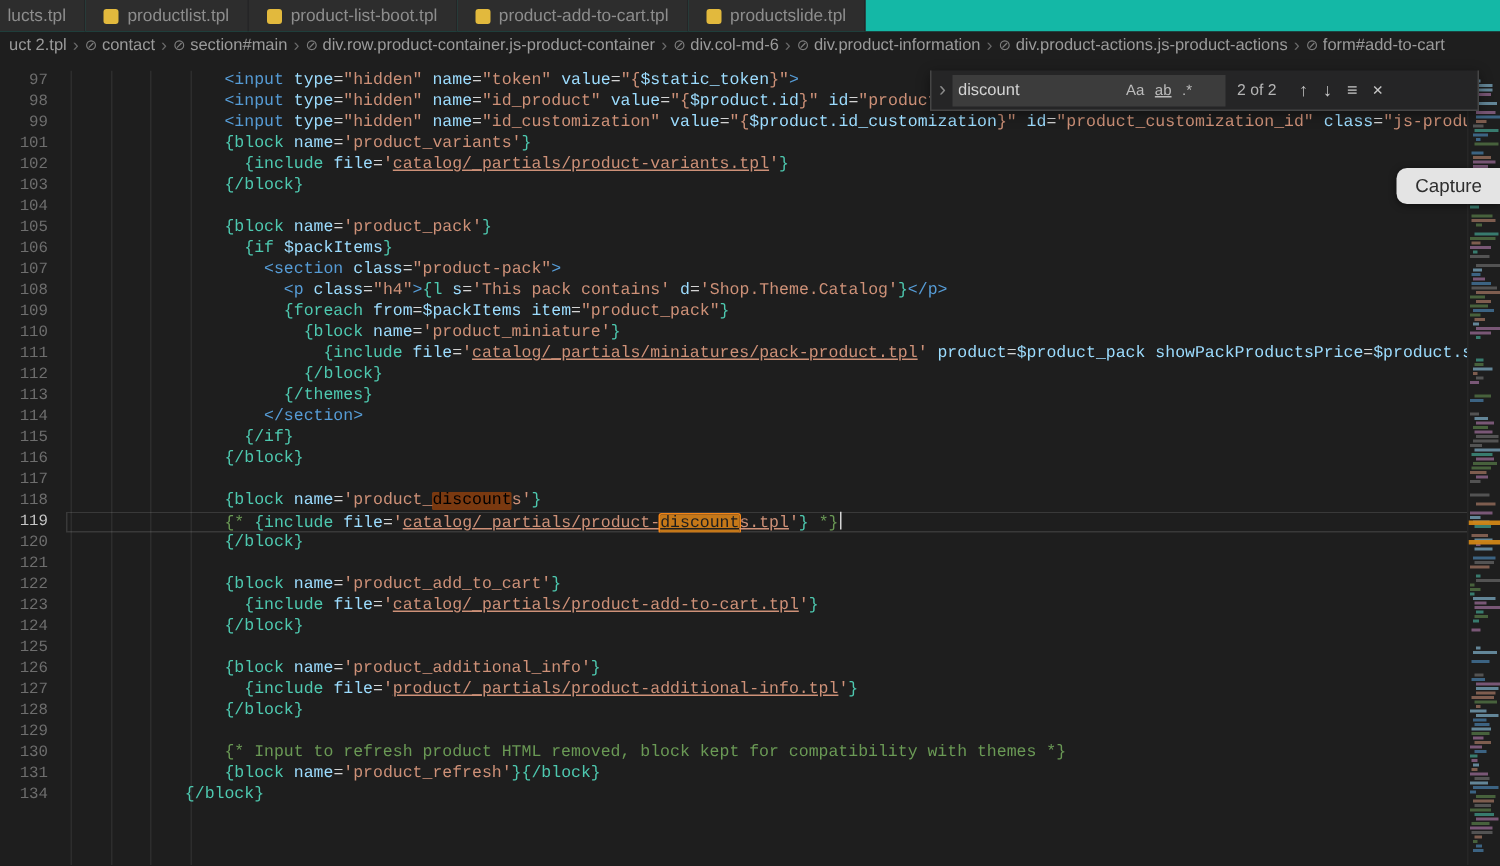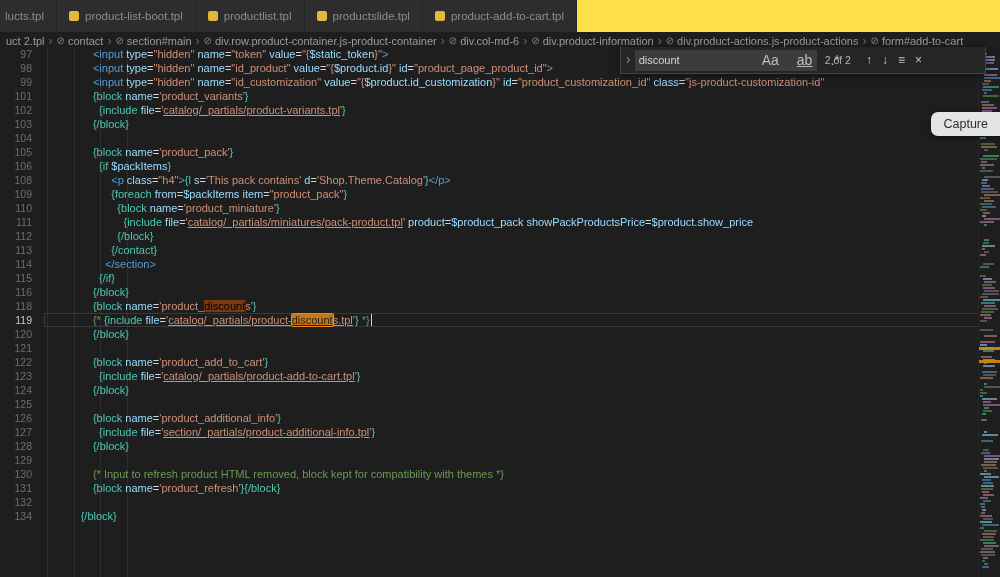--- a/index.html
+++ b/index.html
@@ -1,54 +1,54 @@
 <!DOCTYPE html>
 <html><head>
 <meta charset="utf-8">
 <style>
   *{margin:0;padding:0;box-sizing:border-box}
   html,body{width:1000px;height:577px;overflow:hidden;background:#1e1e1e;font-family:"Liberation Sans",sans-serif}
   .window{position:relative;width:1000px;height:577px;overflow:hidden;background:#1e1e1e}
 
   
-  .tabbar{display:flex;height:32px;background:#fde047;overflow:hidden;white-space:nowrap}
+  .tabbar{display:flex;height:21px;background:#14b8a6;overflow:hidden;white-space:nowrap}
   .tab{display:flex;align-items:center;gap:6px;padding:0 12px;background:#2d2d2d;border-right:1px solid #252526;color:#8d8d8d;font-size:11.5px;cursor:pointer;flex:none}
   .tab.active{background:#1e1e1e;color:#ffffff}
   .tab.partial{padding-left:5px}
   .ficon{width:10px;height:10px;border-radius:2px;display:inline-block;flex:none}
   .dot{font-size:8px;color:#d4d4d4;margin-left:2px}
 
   
   .breadcrumbs{display:flex;align-items:center;height:17px;background:#1e1e1e;padding-left:6px;font-size:11px;color:#9b9b9b;white-space:nowrap;overflow:hidden}
   .bitem{display:inline-flex;align-items:center;gap:3px;cursor:pointer;flex:none}
   .bico{color:#7d7d7d;font-size:10px}
   .bsep{color:#6a6a6a;margin:0 4px;font-size:12px;flex:none}
 
   
-  .editor{position:absolute;top:47px;left:0;right:0;bottom:0;overflow:hidden;font-family:Liberation Sans, sans-serif;font-size:11px;line-height:14px}
+  .editor{position:absolute;top:47px;left:0;right:0;bottom:0;overflow:hidden;font-family:Liberation Mono, monospace;font-size:11px;line-height:14px}
   .guides i{position:absolute;top:0;bottom:0;width:1px;background:rgba(255,255,255,.07)}
   .guides i:nth-child(1){left:47px}.guides i:nth-child(2){left:74px}.guides i:nth-child(3){left:100px}.guides i:nth-child(4){left:127px}
   .code{position:relative}
   .line{display:flex;height:14px}
   .ln{flex:none;width:44px;text-align:right;padding-right:12px;color:#6e6e6e;font-size:10.5px;user-select:none}
   .curln{color:#c6c6c6}
   .lc{flex:1;white-space:pre;overflow:hidden}
   .cur-line{box-shadow:inset 0 0 0 1px rgba(255,255,255,.12)}
   .p{color:#d4d4d4}.t{color:#569cd6}.a{color:#9cdcfe}.s{color:#ce9178}.k{color:#4ec9b0}.v{color:#9cdcfe}.c{color:#6a9955}
   .l{color:#ce9178;text-decoration:underline}
   .hm{background:rgba(234,92,0,.45);border-radius:1px}
   .hc{background:#c57819;box-shadow:0 0 0 1px #f38518;color:#1e1e1e;text-decoration:underline;border-radius:1px}
   .cursor{display:inline-block;width:1.5px;height:12px;background:#d4d4d4;vertical-align:-2px;margin-left:1px}
 
   
   .find{position:absolute;top:47px;right:14px;width:366px;height:27px;background:#252526;border:1px solid #454545;border-top:none;box-shadow:0 2px 8px rgba(0,0,0,.45);display:flex;align-items:center;padding:0 6px 0 3px;z-index:5}
   .toggle{color:#8a8a8a;font-size:14px;padding:0 4px 2px 2px;cursor:pointer;flex:none}
   .fbox{display:flex;align-items:center;background:#3c3c3c;height:21px;flex:none;width:182px;padding:0 4px;margin-right:8px}
   .fbox input{background:transparent;border:none;outline:none;color:#d4d4d4;font-size:11px;width:108px;font-family:"Liberation Sans",sans-serif}
-  .opt{color:#bcbcbc;font-size:14px;padding:1px 3px;margin-left:12px;border-radius:2px;cursor:pointer;flex:none}
+  .opt{color:#bcbcbc;font-size:10px;padding:1px 3px;margin-left:1px;border-radius:2px;cursor:pointer;flex:none}
   .opt.ww{text-decoration:underline}
   .results{color:#b5b5b5;font-size:10.5px;flex:none;margin-right:10px}
   .fbtn{color:#c5c5c5;font-size:12px;padding:0 5px;cursor:pointer;flex:none}
 
   
   .capture{position:absolute;top:112px;right:0;background:#e4e4e4;color:#2e2e2e;font-size:12.5px;padding:5px 12px 5px 13px;border-radius:7px 0 0 7px;box-shadow:0 1px 5px rgba(0,0,0,.5);z-index:6;cursor:pointer}
 
   
   .minimap{position:absolute;top:47px;right:0;width:22px;bottom:0;background:#1e1e1e;border-left:1px solid rgba(255,255,255,.04);z-index:2;overflow:hidden}
 </style>
@@ -56,33 +56,33 @@
 <body>
 
 <div class="window">
 
   <div class="tabbar">
       <div class="tab partial">
         <span>lucts.tpl</span>
       </div>
       <div class="tab">
         <span class="ficon tpl" style="background: rgb(226, 185, 61);"></span>
-        <span>product-list-boot.tpl</span>
+        <span>productlist.tpl</span>
       </div>
       <div class="tab">
         <span class="ficon tpl" style="background: rgb(226, 185, 61);"></span>
-        <span>productlist.tpl</span>
+        <span>product-list-boot.tpl</span>
+      </div>
+      <div class="tab">
+        <span class="ficon tpl" style="background: rgb(226, 185, 61);"></span>
+        <span>product-add-to-cart.tpl</span>
       </div>
       <div class="tab">
         <span class="ficon tpl" style="background: rgb(226, 185, 61);"></span>
         <span>productslide.tpl</span>
-      </div>
-      <div class="tab">
-        <span class="ficon tpl" style="background: rgb(226, 185, 61);"></span>
-        <span>product-add-to-cart.tpl</span>
       </div>
     </div>
 
   <div class="breadcrumbs">
       <span class="bitem">
         <span>uct 2.tpl</span>
       </span>
       <span class="bsep">›</span>
       <span class="bitem">
         <span class="bico">⊘</span>
@@ -158,20 +158,24 @@
         </div>
         <div class="line">
           <span class="ln">105</span>
           <span class="lc"><span class="p">                </span><span class="k">{block</span><span class="p"> </span><span class="a">name</span><span class="p">=</span><span class="s">'product_pack'</span><span class="k">}</span></span>
         </div>
         <div class="line">
           <span class="ln">106</span>
           <span class="lc"><span class="p">                  </span><span class="k">{if</span><span class="p"> </span><span class="v">$packItems</span><span class="k">}</span></span>
         </div>
         <div class="line">
+          <span class="ln">107</span>
+          <span class="lc"><span class="p">                    </span><span class="t">&lt;section</span><span class="p"> </span><span class="a">class</span><span class="p">=</span><span class="s">"product-pack"</span><span class="t">&gt;</span></span>
+        </div>
+        <div class="line">
           <span class="ln">108</span>
           <span class="lc"><span class="p">                      </span><span class="t">&lt;p</span><span class="p"> </span><span class="a">class</span><span class="p">=</span><span class="s">"h4"</span><span class="t">&gt;</span><span class="k">{l</span><span class="p"> </span><span class="a">s</span><span class="p">=</span><span class="s">'This pack contains'</span><span class="p"> </span><span class="a">d</span><span class="p">=</span><span class="s">'Shop.Theme.Catalog'</span><span class="k">}</span><span class="t">&lt;/p&gt;</span></span>
         </div>
         <div class="line">
           <span class="ln">109</span>
           <span class="lc"><span class="p">                      </span><span class="k">{foreach</span><span class="p"> </span><span class="a">from</span><span class="p">=</span><span class="v">$packItems</span><span class="p"> </span><span class="a">item</span><span class="p">=</span><span class="s">"product_pack"</span><span class="k">}</span></span>
         </div>
         <div class="line">
           <span class="ln">110</span>
           <span class="lc"><span class="p">                        </span><span class="k">{block</span><span class="p"> </span><span class="a">name</span><span class="p">=</span><span class="s">'product_miniature'</span><span class="k">}</span></span>
@@ -179,35 +183,39 @@
         <div class="line">
           <span class="ln">111</span>
           <span class="lc"><span class="p">                          </span><span class="k">{include</span><span class="p"> </span><span class="a">file</span><span class="p">=</span><span class="s">'</span><span class="l">catalog/_partials/miniatures/pack-product.tpl</span><span class="s">'</span><span class="p"> </span><span class="a">product</span><span class="p">=</span><span class="v">$product_pack</span><span class="p"> </span><span class="a">showPackProductsPrice</span><span class="p">=</span><span class="v">$product.show_price</span></span>
         </div>
         <div class="line">
           <span class="ln">112</span>
           <span class="lc"><span class="p">                        </span><span class="k">{/block}</span></span>
         </div>
         <div class="line">
           <span class="ln">113</span>
-          <span class="lc"><span class="p">                      </span><span class="k">{/contact}</span></span>
+          <span class="lc"><span class="p">                      </span><span class="k">{/themes}</span></span>
         </div>
         <div class="line">
           <span class="ln">114</span>
           <span class="lc"><span class="p">                    </span><span class="t">&lt;/section&gt;</span></span>
         </div>
         <div class="line">
           <span class="ln">115</span>
           <span class="lc"><span class="p">                  </span><span class="k">{/if}</span></span>
         </div>
         <div class="line">
           <span class="ln">116</span>
           <span class="lc"><span class="p">                </span><span class="k">{/block}</span></span>
         </div>
         <div class="line">
+          <span class="ln">117</span>
+          <span class="lc"></span>
+        </div>
+        <div class="line">
           <span class="ln">118</span>
           <span class="lc"><span class="p">                </span><span class="k">{block</span><span class="p"> </span><span class="a">name</span><span class="p">=</span><span class="s">'product_</span><span class="hm">discount</span><span class="s">s'</span><span class="k">}</span></span>
         </div>
         <div class="line">
           <span class="ln curln">119</span>
           <span class="lc cur-line"><span class="p">                </span><span class="c">{* </span><span class="k">{include</span><span class="p"> </span><span class="a">file</span><span class="p">=</span><span class="s">'</span><span class="l">catalog/_partials/product-</span><span class="hc">discount</span><span class="l">s.tpl</span><span class="s">'</span><span class="k">}</span><span class="c"> *}</span><span class="cursor"></span></span>
         </div>
         <div class="line">
           <span class="ln">120</span>
           <span class="lc"><span class="p">                </span><span class="k">{/block}</span></span>
@@ -231,41 +239,37 @@
         <div class="line">
           <span class="ln">125</span>
           <span class="lc"></span>
         </div>
         <div class="line">
           <span class="ln">126</span>
           <span class="lc"><span class="p">                </span><span class="k">{block</span><span class="p"> </span><span class="a">name</span><span class="p">=</span><span class="s">'product_additional_info'</span><span class="k">}</span></span>
         </div>
         <div class="line">
           <span class="ln">127</span>
-          <span class="lc"><span class="p">                  </span><span class="k">{include</span><span class="p"> </span><span class="a">file</span><span class="p">=</span><span class="s">'</span><span class="l">section/_partials/product-additional-info.tpl</span><span class="s">'</span><span class="k">}</span></span>
+          <span class="lc"><span class="p">                  </span><span class="k">{include</span><span class="p"> </span><span class="a">file</span><span class="p">=</span><span class="s">'</span><span class="l">product/_partials/product-additional-info.tpl</span><span class="s">'</span><span class="k">}</span></span>
         </div>
         <div class="line">
           <span class="ln">128</span>
           <span class="lc"><span class="p">                </span><span class="k">{/block}</span></span>
         </div>
         <div class="line">
           <span class="ln">129</span>
           <span class="lc"></span>
         </div>
         <div class="line">
           <span class="ln">130</span>
           <span class="lc"><span class="p">                </span><span class="c">{* Input to refresh product HTML removed, block kept for compatibility with themes *}</span></span>
         </div>
         <div class="line">
           <span class="ln">131</span>
           <span class="lc"><span class="p">                </span><span class="k">{block</span><span class="p"> </span><span class="a">name</span><span class="p">=</span><span class="s">'product_refresh'</span><span class="k">}</span><span class="k">{/block}</span></span>
-        </div>
-        <div class="line">
-          <span class="ln">132</span>
-          <span class="lc"></span>
         </div>
         <div class="line">
           <span class="ln">134</span>
           <span class="lc"><span class="p">            </span><span class="k">{/block}</span></span>
         </div>
       </div>
   </div>
 
   <div class="minimap">
       <div style="position: absolute; left: 2px; top: 6px; height: 1.5px; width: 6px; background: rgb(156, 220, 254); opacity: 0.55;"></div>

